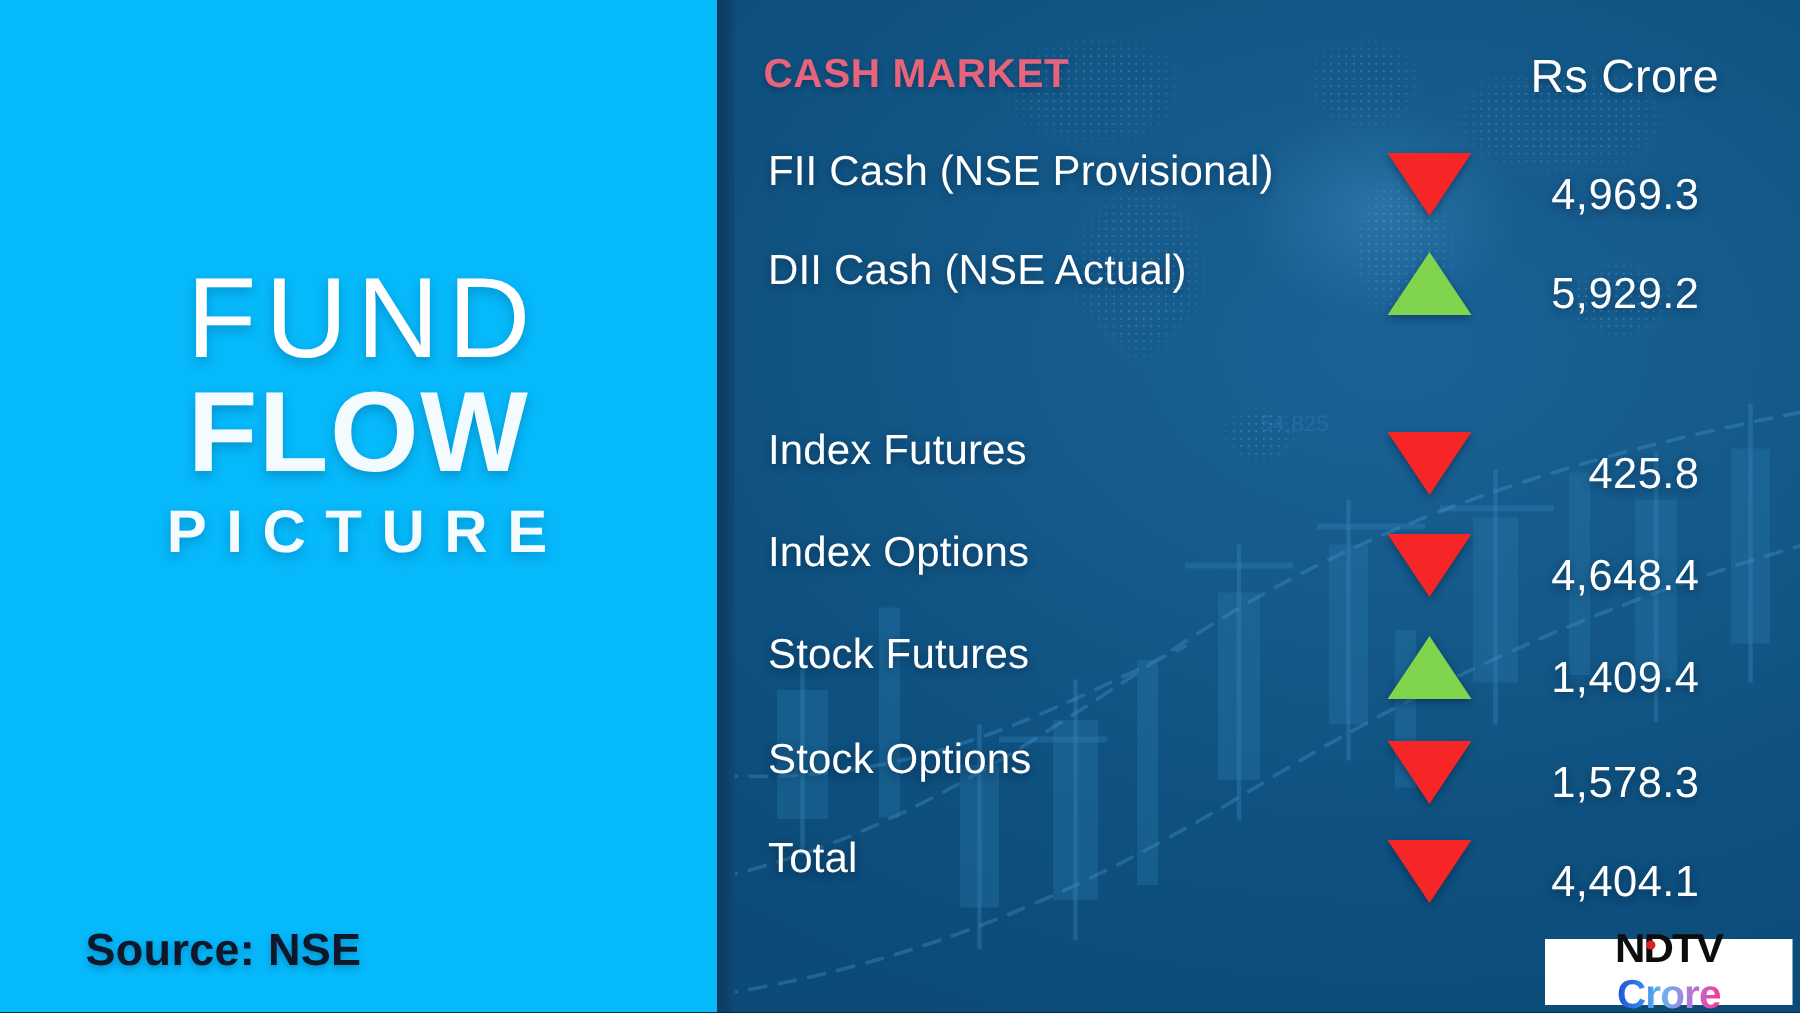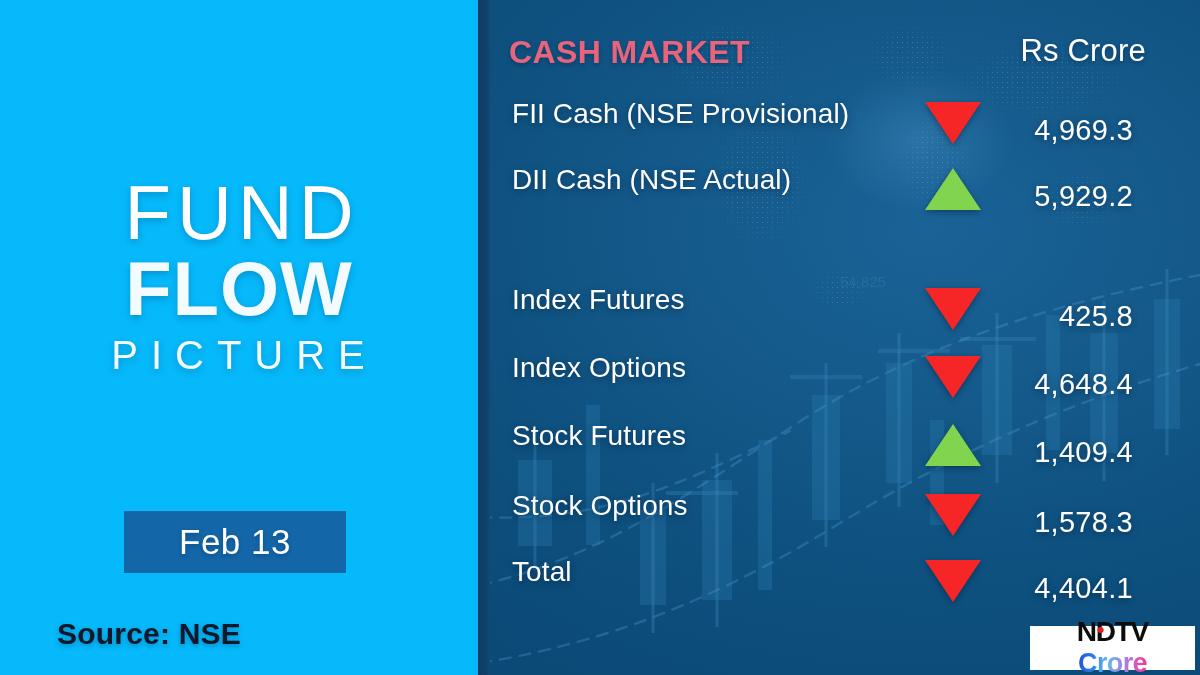--- a/index.html
+++ b/index.html
@@ -39,21 +39,21 @@
     display:block;
     font-size:76px;
     font-weight:700;
     color:#f4fbff;
     letter-spacing:1px;
     margin-top:2px;
   }
   #brand-picture{
     display:block;
     font-size:40px;
-    font-weight:400;
+    font-weight:700;
     color:#f4fbff;
     letter-spacing:13px;
     margin-top:9px;
     margin-left:11px;
   }
   #date-badge{
     position:absolute;
     left:124px;top:511px;
     width:222px;height:62px;
     background:#1366a8;
@@ -119,21 +119,21 @@
 
   
   #table{
     position:absolute;left:0;top:0;width:710px;height:675px;
   }
   .hdr-row{
     position:absolute;left:0;top:34px;width:710px;height:44px;
   }
   #cash-market-title{
     position:absolute;left:19px;top:0;
-    font-size:32px;font-weight:700;color:#e8637c;
+    font-size:27px;font-weight:700;color:#e8637c;
     letter-spacing:.4px;
     text-shadow:0 2px 4px rgba(0,30,60,.40);
   }
   #unit-label{
     position:absolute;right:54px;top:-1px;
     font-size:31px;font-weight:400;color:#ffffff;
     letter-spacing:.2px;
     text-shadow:0 2px 5px rgba(0,25,55,.45);
   }
 
@@ -210,23 +210,20 @@
 <div id="stage">
 
   <div id="left-panel">
 
     <div id="brand-block">
       <span id="brand-fund">FUND</span>
       <span id="brand-flow">FLOW</span>
       <span id="brand-picture">PICTURE</span>
     </div>
 
-    <div id="date-badge">
-      <span id="date-badge-label">Feb 13</span>
-    </div>
 
     <div id="source-label">Source: NSE</div>
   </div>
 
   <div id="divider"></div>
 
   <div id="right-panel">
 
     <div id="map-dots"></div>
     <div id="glow-a"></div>

